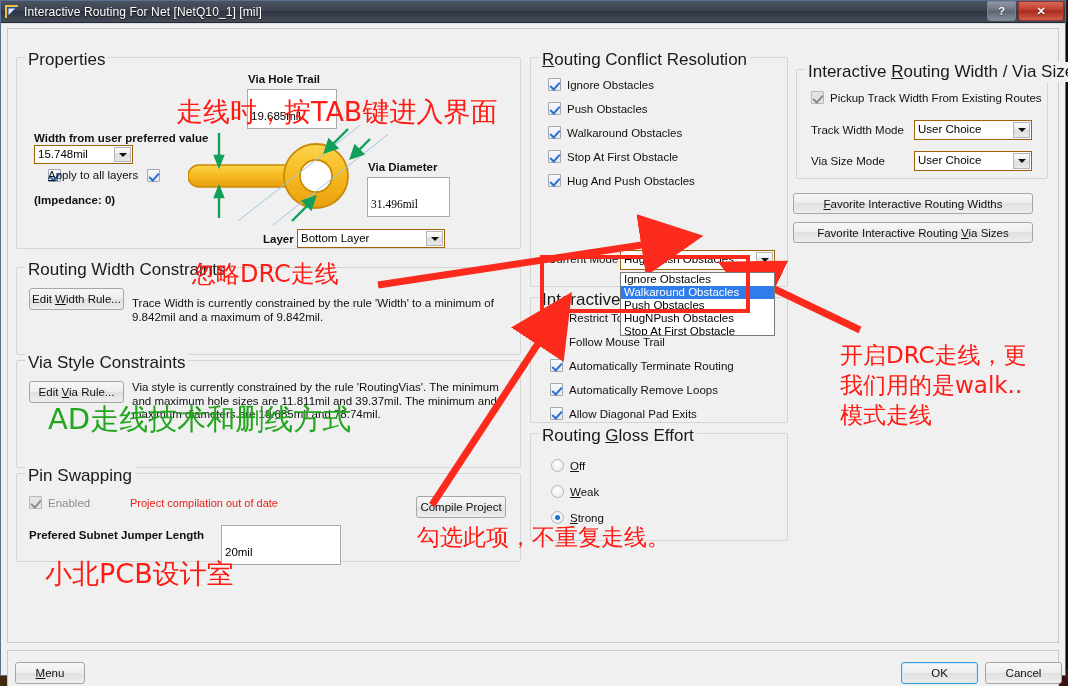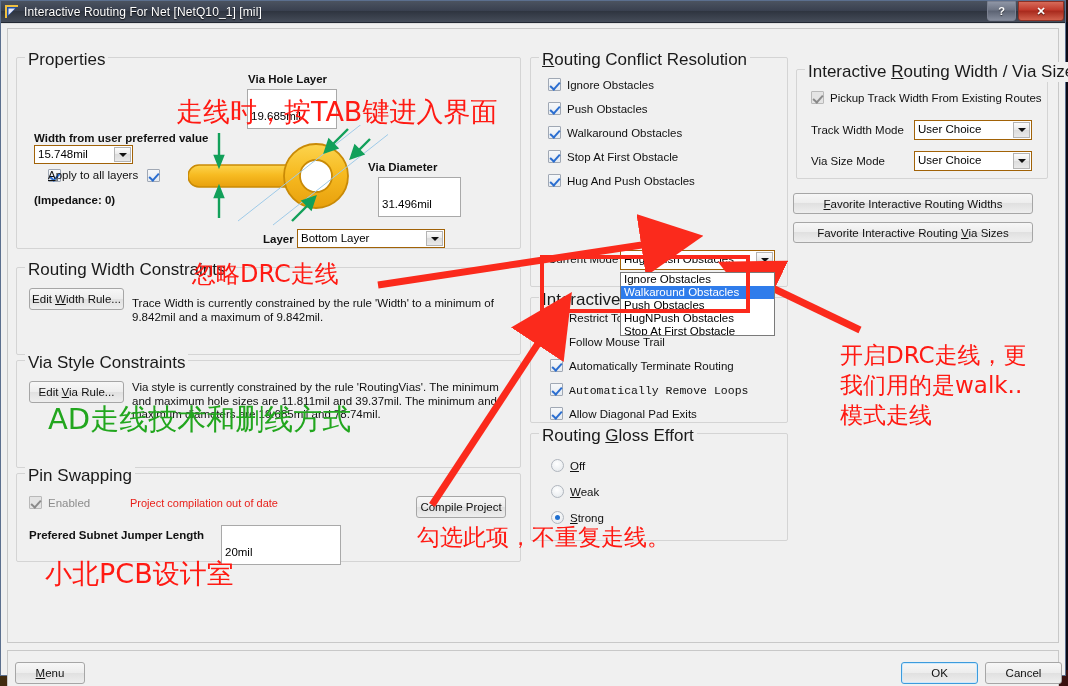--- a/index.html
+++ b/index.html
@@ -164,25 +164,25 @@
   </div>
 
   <div id="clientarea">
 
     <div id="innerpanel">
 
       <div class="grp" style="left:8px;top:28px;width:505px;height:192px;">
         <span class="grp-title">Properties</span>
       </div>
 
-      <div class="lbl b" style="left:240px;top:44px;">Via Hole Layer</div>
+      <div class="lbl b" style="left:240px;top:44px;">Via Hole Trail</div>
       <div class="txt" style="left:239px;top:60px;width:90px;height:19px;">19.685mil</div>
 
       <div class="lbl b" style="left:360px;top:132px;">Via Diameter</div>
-      <div class="txt" style="left:370px;top:148px;width:83px;height:14px;">31.496mil</div>
+      <div class="txt" style="left:359px;top:148px;width:83px;height:14px;font-family:Liberation Serif, serif;">31.496mil</div>
 
       <div class="lbl b" style="left:26px;top:103px;">Width from user preferred value</div>
       <div class="combo" style="left:26px;top:116px;width:99px;height:19px;">
         <span>15.748mil</span>
         <span class="arrowbox">
             <i class="caret"></i>
           </span>
       </div>
 
       <div class="cb on" style="left:40px;top:140px;">
@@ -296,21 +296,21 @@
       </div>
       <div class="cb" style="left:542px;top:282px;">
         <span class="box"></span><span>Restrict To 90/45</span>
       </div>
       <div class="cb" style="left:542px;top:306px;">
         <span class="box"></span><span>Follow Mouse Trail</span>
       </div>
       <div class="cb on" style="left:542px;top:330px;">
         <span class="box"></span><span>Automatically Terminate Routing</span>
       </div>
-      <div class="cb on" style="left:542px;top:354px;font-family:Liberation Mono, monospace;">
+      <div class="cb on" style="left:542px;top:354px;">
         <span class="box"></span><span>Automatically Remove Loops</span>
       </div>
       <div class="cb on" style="left:542px;top:378px;">
         <span class="box"></span><span>Allow Diagonal Pad Exits</span>
       </div>
 
       <div class="grp" style="left:522px;top:404px;width:258px;height:108px;">
         <span class="grp-title">Routing <u>G</u>loss Effort</span>
       </div>
       <div class="rd" style="left:543px;top:430px;">

